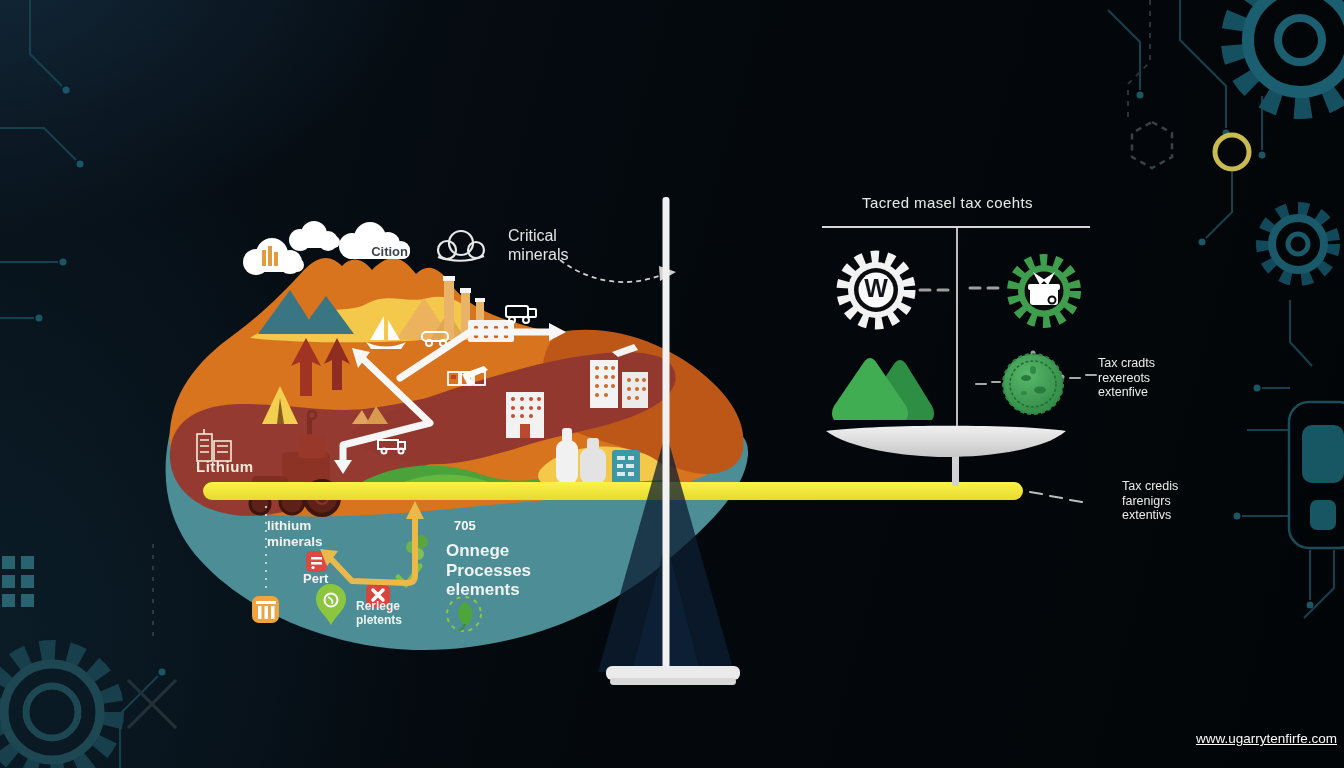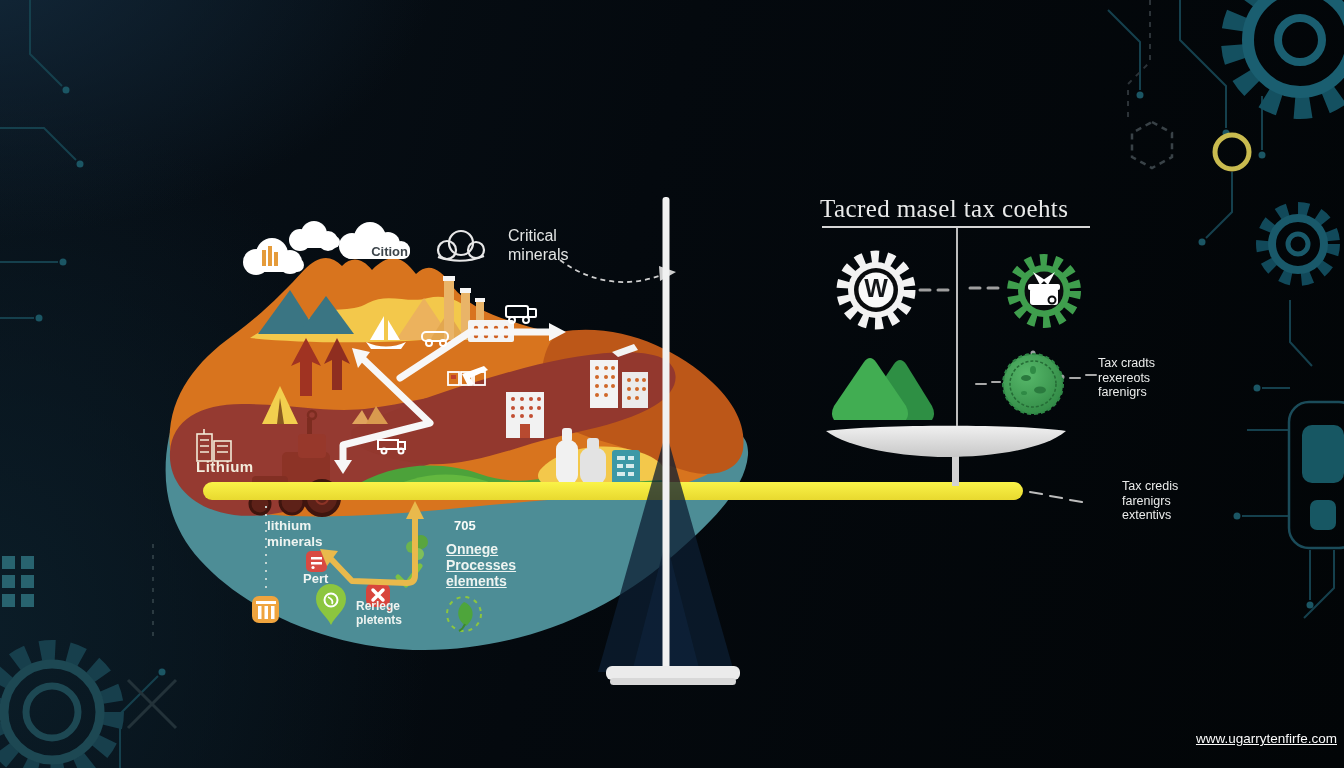--- a/index.html
+++ b/index.html
@@ -16,23 +16,23 @@
   .title{
     position:absolute;left:38px;top:26px;
     font-size:41px;font-weight:bold;letter-spacing:-0.5px;color:#f3f5f5;
   }
   .cloud-label{left:348px;top:244px;width:60px;text-align:right;font-size:13px;color:#3d454b;font-weight:bold;white-space:nowrap;}
   .critical-minerals{left:508px;top:227px;font-size:16px;color:#e3e5e4;}
   .lithium{left:196px;top:458px;font-size:15px;color:#f3ecdc;font-weight:bold;letter-spacing:.5px;}
   .lithium-minerals{left:267px;top:518px;font-size:13.5px;color:#eef4f1;font-weight:bold;}
   .pert{left:303px;top:571px;font-size:13px;color:#f0f5f2;font-weight:bold;}
   .num705{left:454px;top:518px;font-size:13px;color:#fafcf9;font-weight:bold;}
-  .process{left:446px;top:541px;font-size:14px;color:#eef4f1;font-weight:bold;text-decoration:underline;}
+  .process{left:446px;top:541px;font-size:17px;color:#eef4f1;font-weight:bold;}
   .storage{left:356px;top:600px;font-size:12px;color:#eef4f1;font-weight:bold;}
-  .panel-heading{left:820px;top:194px;font-size:25px;color:#e9eaea;letter-spacing:.4px;white-space:nowrap;font-family:Liberation Serif, serif;}
+  .panel-heading{left:862px;top:194px;font-size:15px;color:#e9eaea;letter-spacing:.4px;white-space:nowrap;}
   .gear-letter{left:876px;top:290px;transform:translate(-50%,-54%);font-size:25px;font-weight:bold;color:#14171a;}
   .note-top{left:1098px;top:356px;font-size:12.5px;color:#ebeceb;}
   .note-bottom{left:1098px;top:479px;font-size:12.5px;color:#ebeceb;margin-left:24px;}
   .website{position:absolute;right:7px;top:731px;font-size:13.5px;color:#fbfbfb;text-decoration:underline;}
 </style>
 </head>
 <body>
 
 <div class="stage">
 
@@ -436,19 +436,19 @@
 <div class="lbl num705">705</div>
 <div class="lbl process">Onnege
 Processes
 elements</div>
 <div class="lbl storage">Rerlege
 pletents</div>
 <div class="lbl panel-heading">Tacred masel tax coehts</div>
 <div class="lbl gear-letter">W</div>
 <div class="lbl note-top">Tax cradts
 rexereots
-farenigrs</div>
+extenfive</div>
 <div class="lbl note-bottom">Tax credis
 farenigrs
 extentivs</div>
 <div class="website">www.ugarrytenfirfe.com</div>
 
 </div>
 
 </body></html>

